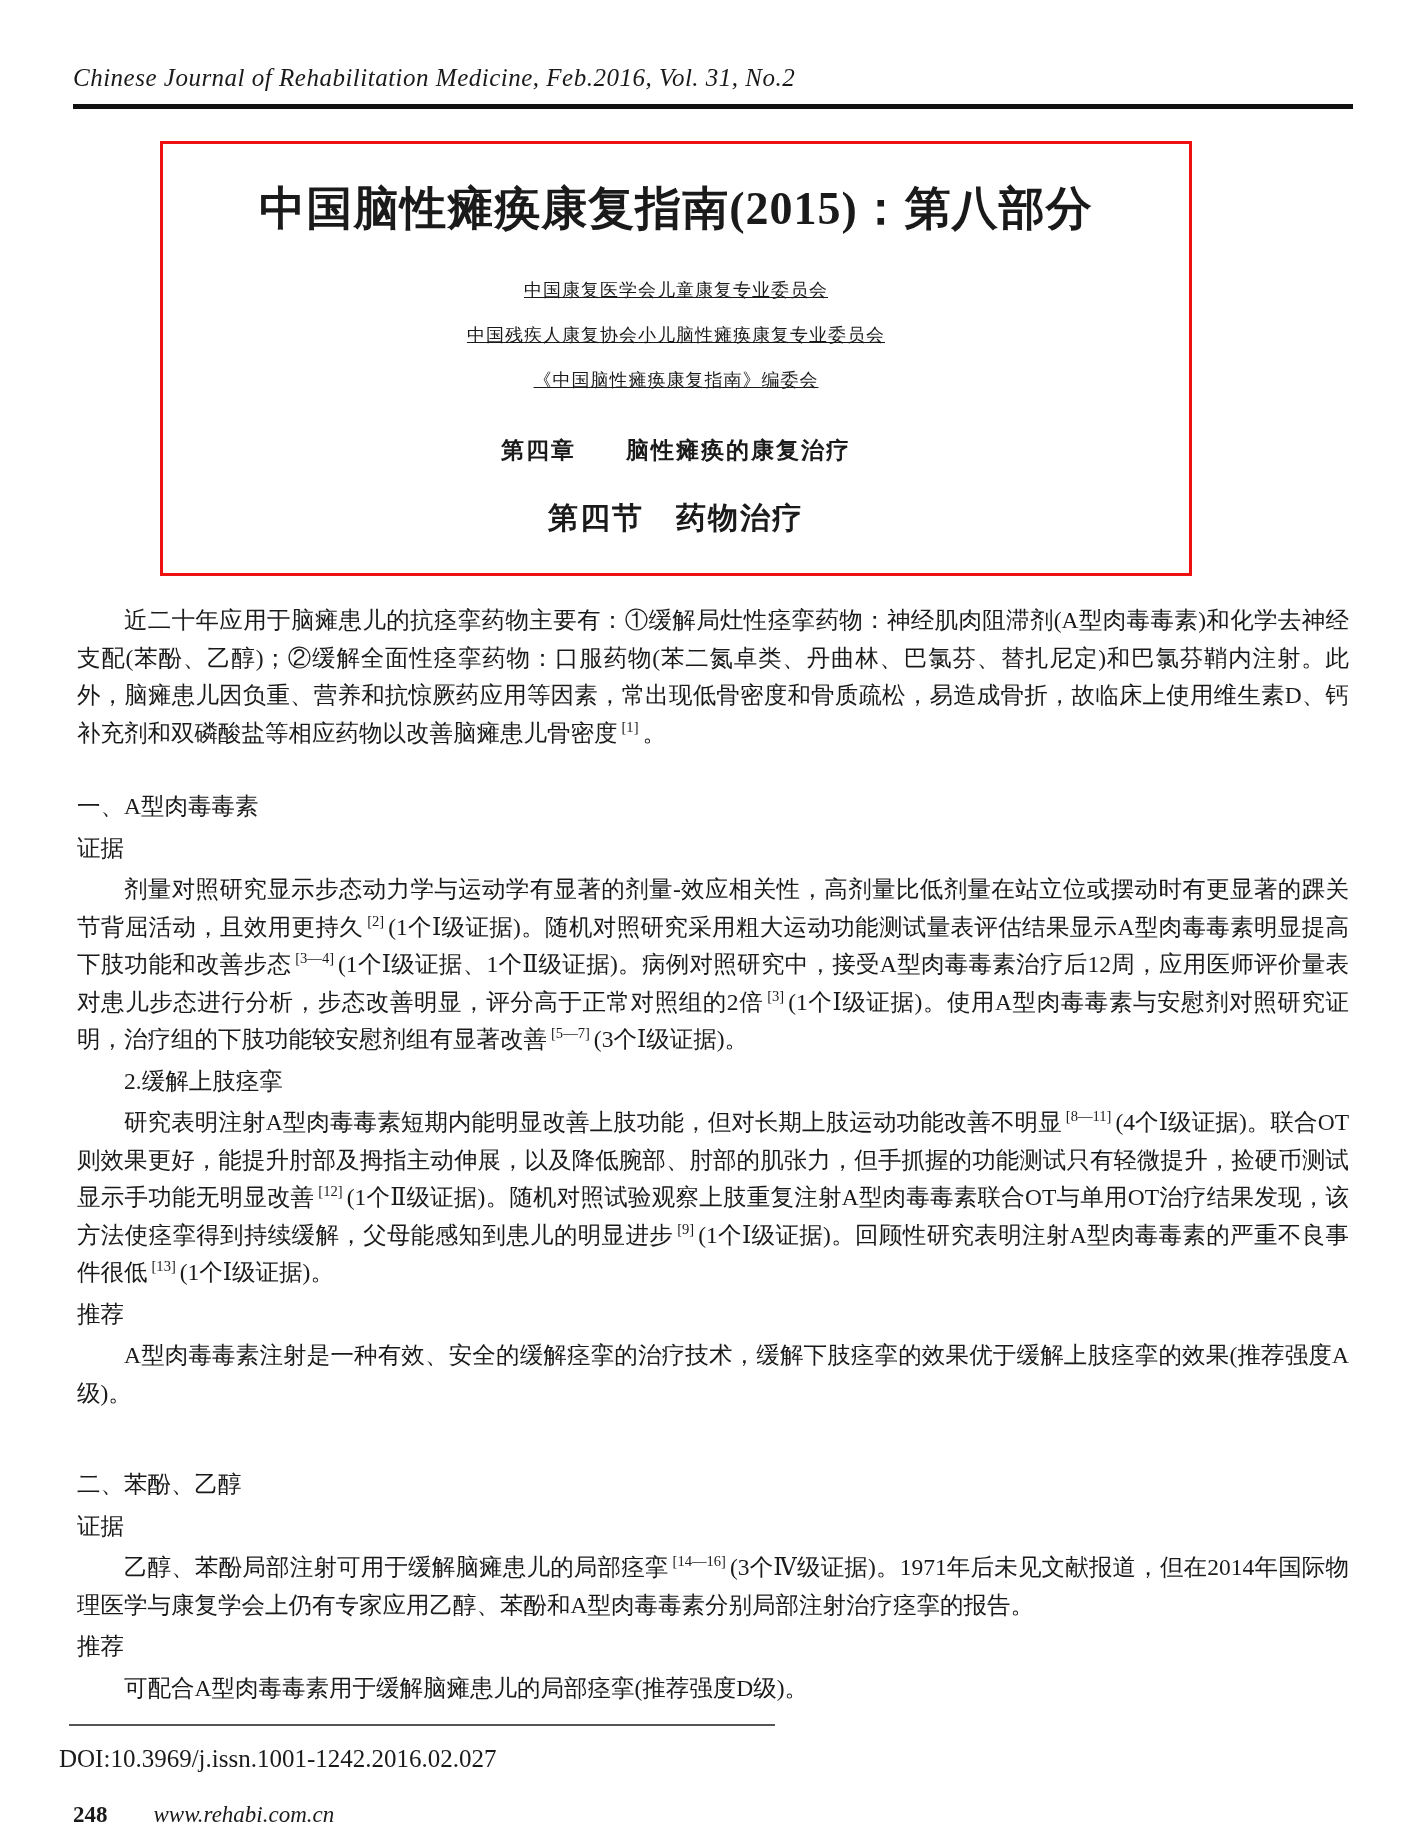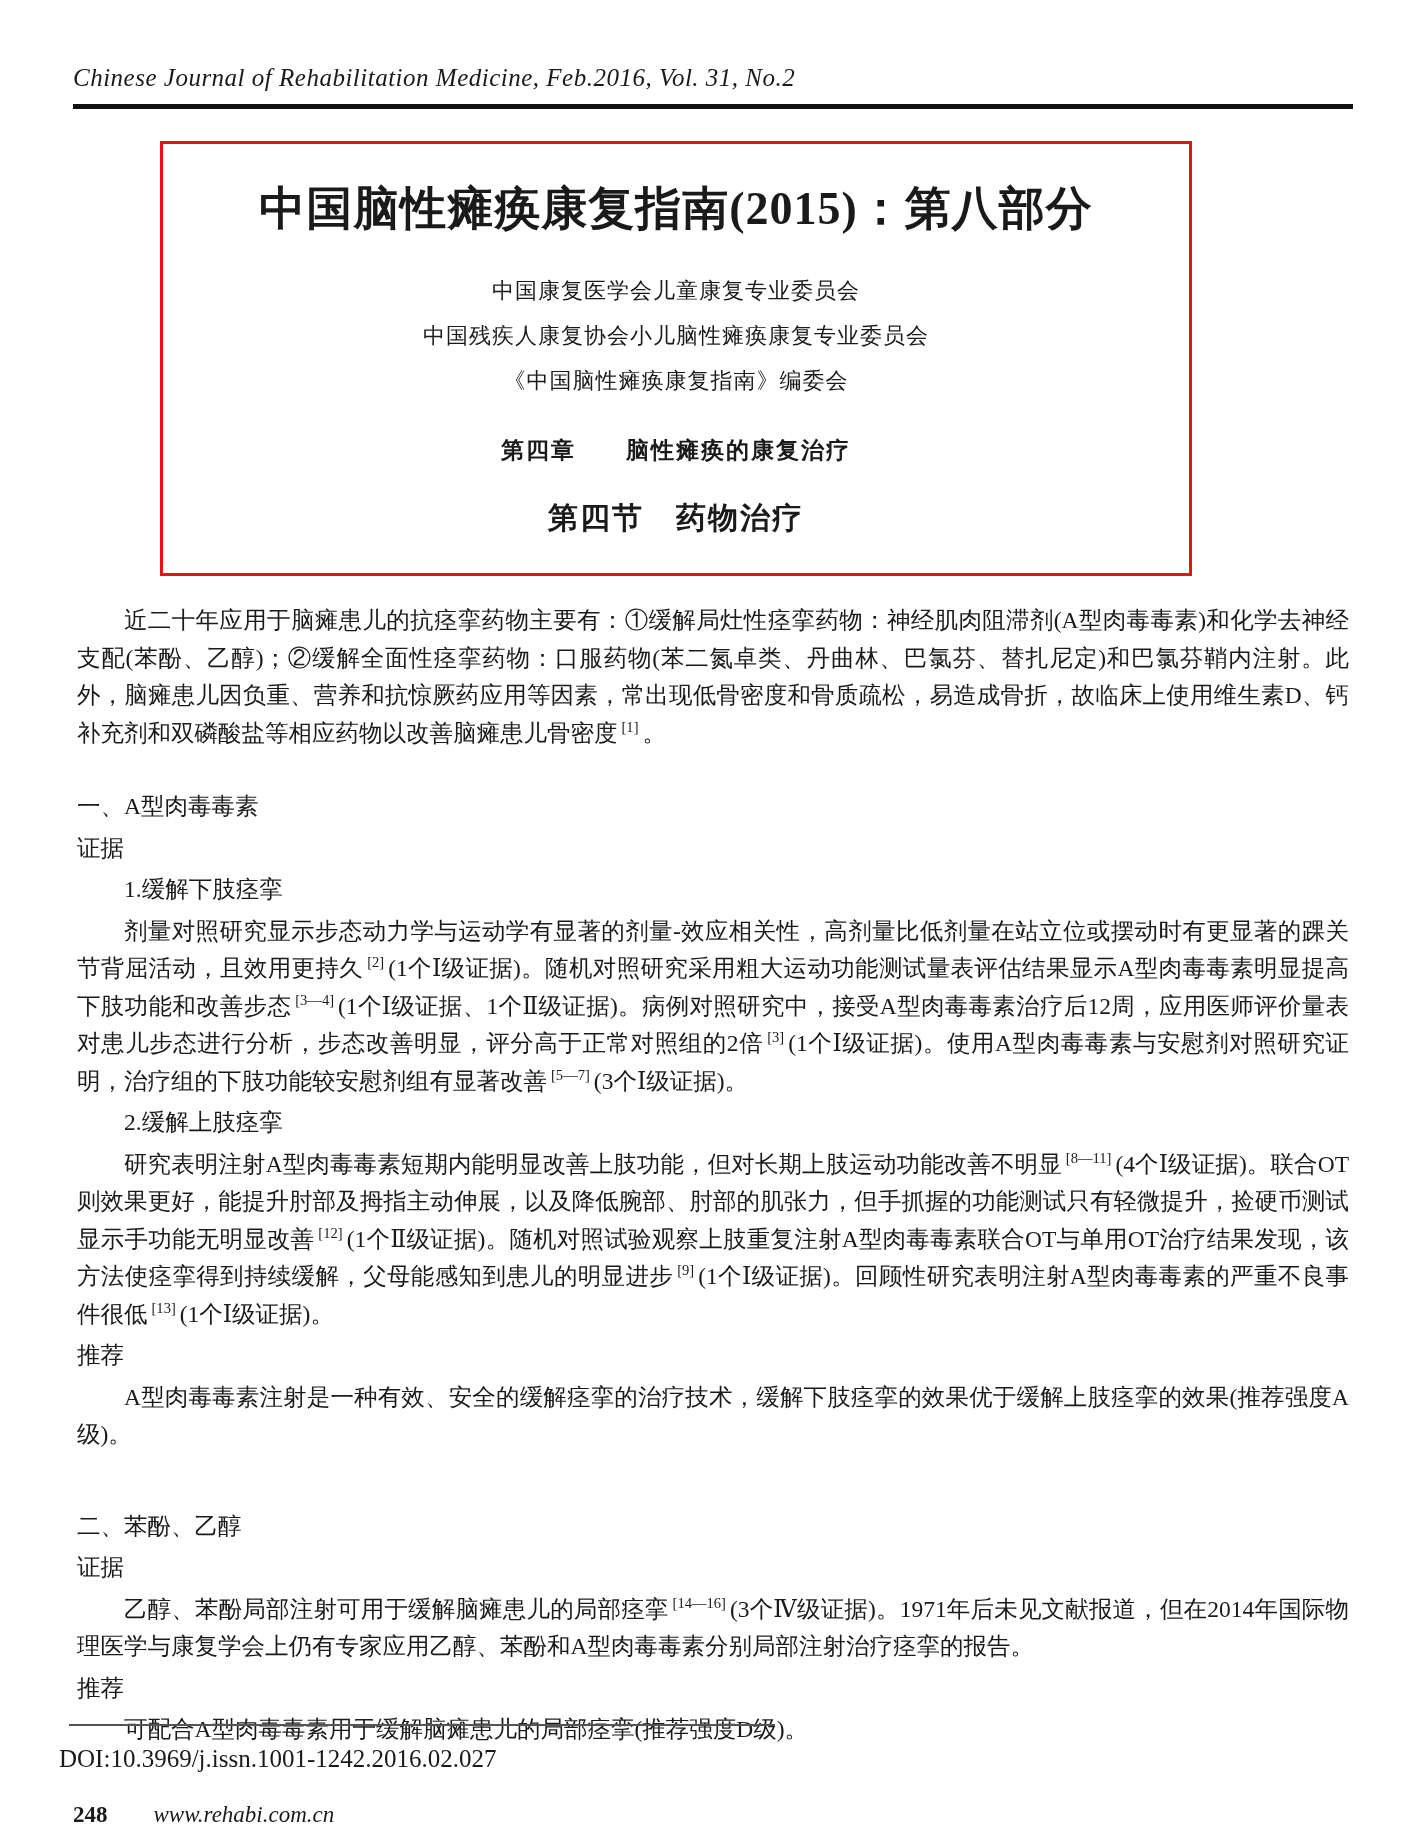--- a/index.html
+++ b/index.html
@@ -33,21 +33,21 @@
     margin: 0 auto 0 91px;
     text-align: center;
     padding: 30px 20px 30px 20px;
   }
   .main-title {
     font-size: 46px;
     font-weight: bold;
     letter-spacing: 1px;
     margin-bottom: 30px;
   }
-  .affil { font-size: 22px; line-height: 41px; letter-spacing: 1px; }
+  .affil { font-size: 18px; line-height: 41px; letter-spacing: 1px; text-decoration: underline; }
   .chapter-title { font-size: 23px; font-weight: bold; margin-top: 34px; letter-spacing: 2px; }
   .section-title { font-size: 30px; font-weight: bold; margin-top: 32px; letter-spacing: 2px; }
 
   
   .content {
     margin-top: 26px;
     font-size: 23.5px;
     line-height: 37.5px;
     text-align: justify;
   }
@@ -101,21 +101,20 @@
     <div class="chapter-title">第四章　　脑性瘫痪的康复治疗</div>
     <div class="section-title">第四节　药物治疗</div>
   </div>
 
   <div class="content">
 
     <p class="para">近二十年应用于脑瘫患儿的抗痉挛药物主要有：①缓解局灶性痉挛药物：神经肌肉阻滞剂(A型肉毒毒素)和化学去神经支配(苯酚、乙醇)；②缓解全面性痉挛药物：口服药物(苯二氮卓类、丹曲林、巴氯芬、替扎尼定)和巴氯芬鞘内注射。此外，脑瘫患儿因负重、营养和抗惊厥药应用等因素，常出现低骨密度和骨质疏松，易造成骨折，故临床上使用维生素D、钙补充剂和双磷酸盐等相应药物以改善脑瘫患儿骨密度<sup>[1]</sup>。</p>
 
     <div class="head-l1">一、A型肉毒毒素</div>
     <div class="label-line">证据</div>
-    <div class="sub-head">1.缓解下肢痉挛</div>
     <p class="para">剂量对照研究显示步态动力学与运动学有显著的剂量-效应相关性，高剂量比低剂量在站立位或摆动时有更显著的踝关节背屈活动，且效用更持久<sup>[2]</sup>(1个Ⅰ级证据)。随机对照研究采用粗大运动功能测试量表评估结果显示A型肉毒毒素明显提高下肢功能和改善步态<sup>[3—4]</sup>(1个Ⅰ级证据、1个Ⅱ级证据)。病例对照研究中，接受A型肉毒毒素治疗后12周，应用医师评价量表对患儿步态进行分析，步态改善明显，评分高于正常对照组的2倍<sup>[3]</sup>(1个Ⅰ级证据)。使用A型肉毒毒素与安慰剂对照研究证明，治疗组的下肢功能较安慰剂组有显著改善<sup>[5—7]</sup>(3个Ⅰ级证据)。</p>
     <div class="sub-head">2.缓解上肢痉挛</div>
     <p class="para">研究表明注射A型肉毒毒素短期内能明显改善上肢功能，但对长期上肢运动功能改善不明显<sup>[8—11]</sup>(4个Ⅰ级证据)。联合OT则效果更好，能提升肘部及拇指主动伸展，以及降低腕部、肘部的肌张力，但手抓握的功能测试只有轻微提升，捡硬币测试显示手功能无明显改善<sup>[12]</sup>(1个Ⅱ级证据)。随机对照试验观察上肢重复注射A型肉毒毒素联合OT与单用OT治疗结果发现，该方法使痉挛得到持续缓解，父母能感知到患儿的明显进步<sup>[9]</sup>(1个Ⅰ级证据)。回顾性研究表明注射A型肉毒毒素的严重不良事件很低<sup>[13]</sup>(1个Ⅰ级证据)。</p>
     <div class="label-line">推荐</div>
     <p class="para">A型肉毒毒素注射是一种有效、安全的缓解痉挛的治疗技术，缓解下肢痉挛的效果优于缓解上肢痉挛的效果(推荐强度A级)。</p>
 
     <div class="head-l1 second">二、苯酚、乙醇</div>
     <div class="label-line">证据</div>
     <p class="para">乙醇、苯酚局部注射可用于缓解脑瘫患儿的局部痉挛<sup>[14—16]</sup>(3个Ⅳ级证据)。1971年后未见文献报道，但在2014年国际物理医学与康复学会上仍有专家应用乙醇、苯酚和A型肉毒毒素分别局部注射治疗痉挛的报告。</p>
     <div class="label-line">推荐</div>

